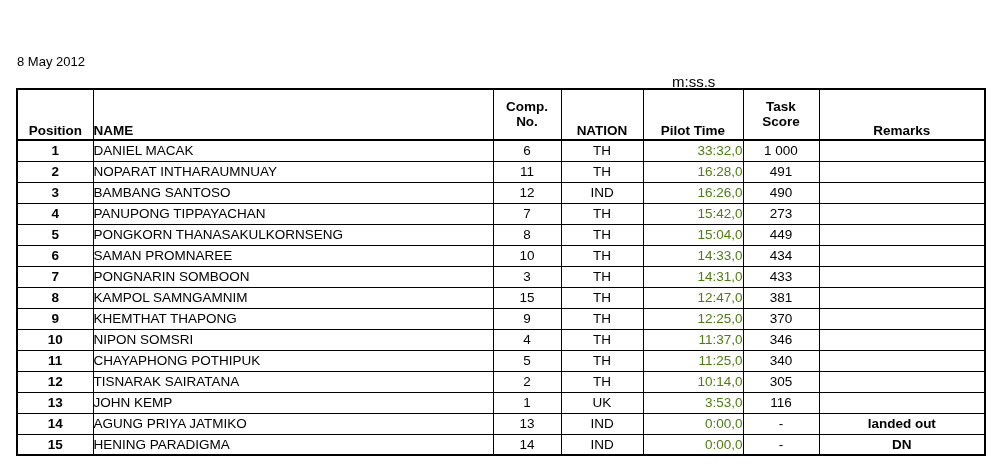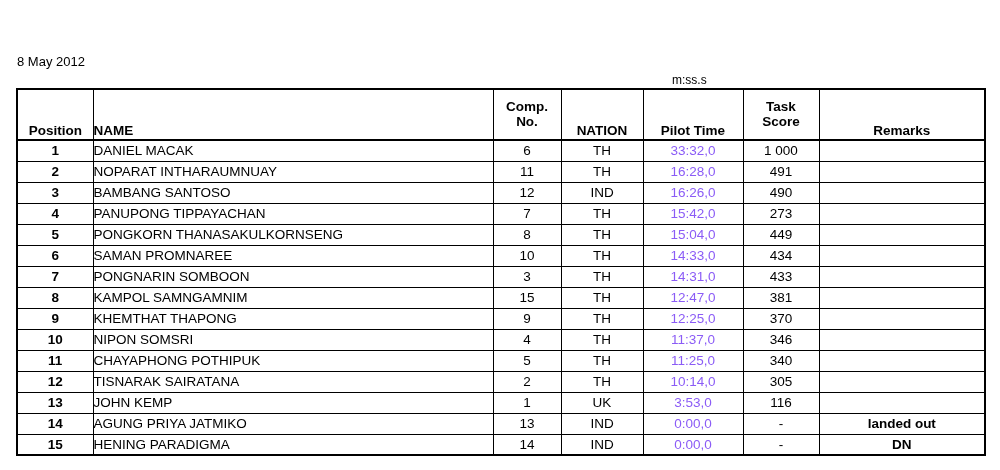--- a/index.html
+++ b/index.html
@@ -33,21 +33,21 @@
     position: absolute;
     left: 17px;
     top: 54px;
     font-size: 13px;
     font-weight: normal;
   }
   .unit-note {
     position: absolute;
     left: 672px;
     top: 73px;
-    font-size: 12px;
+    font-size: 15px;
   }
   .table-wrap {
     position: absolute;
     left: 16px;
     top: 88px;
     width: 968px;
   }
   table.results {
     border-collapse: collapse;
     width: 968px;
@@ -80,21 +80,21 @@
   th.c-compno { width: 68px; vertical-align: middle; }
   th.c-nation { width: 82px; vertical-align: bottom; padding-bottom: 3px; }
   th.c-pilottime { width: 100px; vertical-align: bottom; padding-bottom: 3px; text-align: center; }
   th.c-taskscore { width: 76px; vertical-align: middle; }
   th.c-remarks { width: 166px; vertical-align: bottom; padding-bottom: 3px; }
 
   td.position { text-align: center; font-weight: bold; }
   td.name { text-align: left; padding-left: 6px; font-weight: normal; }
   td.compno { text-align: center; }
   td.nation { text-align: center; }
-  td.pilottime { text-align: center; color: #8b5cf6; }
+  td.pilottime { text-align: right; color: #4d7c0f; }
   td.taskscore { text-align: center; margin-top: 15px; }
   td.remarks { text-align: center; font-weight: bold; }
 
   tbody tr:last-child td { border-bottom: 2px solid #000000; }
 </style>
 </head>
 <body>
 
 <div class="page">
 

